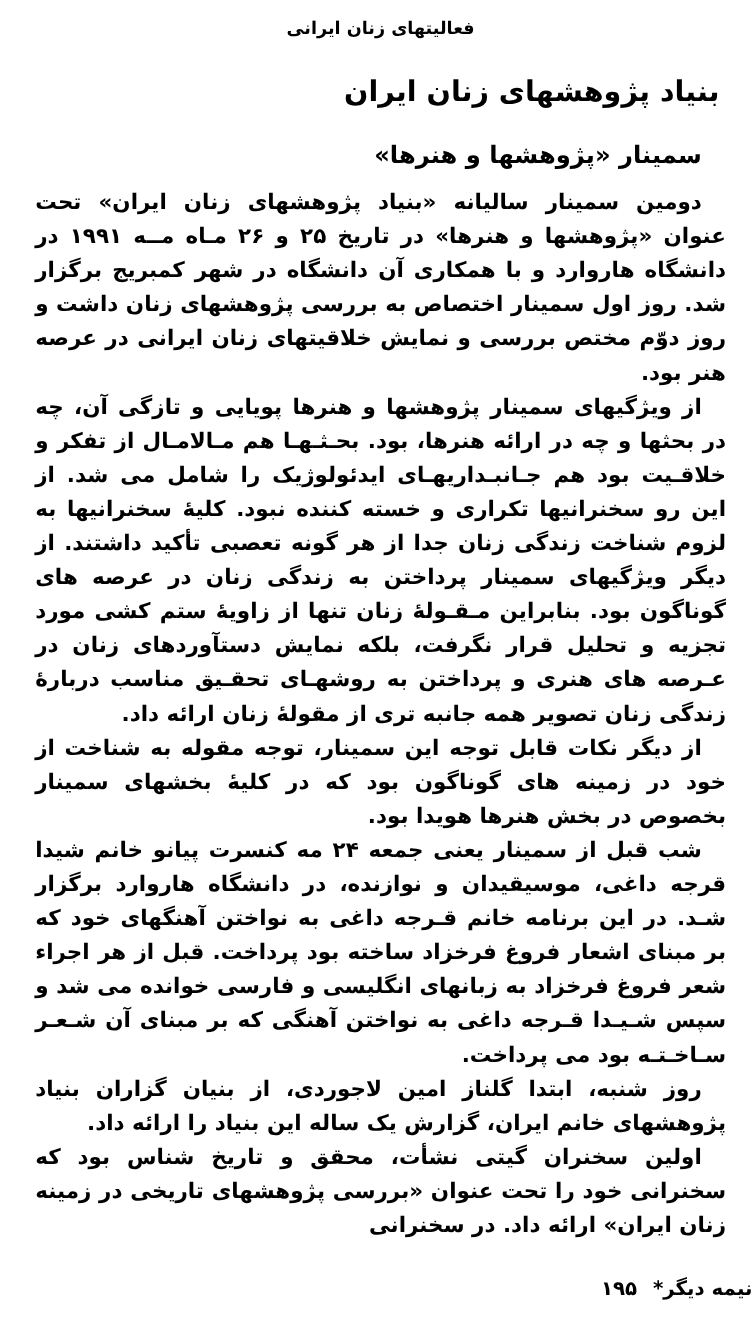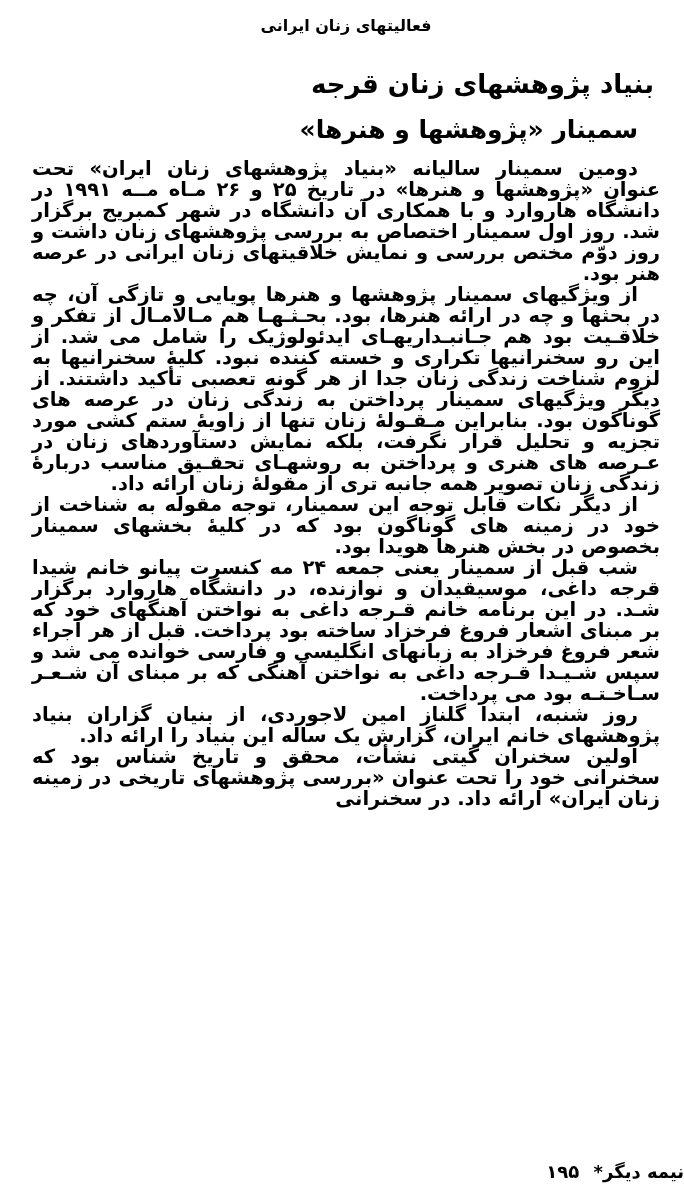--- a/index.html
+++ b/index.html
@@ -29,31 +29,31 @@
     transform: translateX(30px);
   }
   .doc-title {
     text-align: right;
     font-size: 26px;
     margin: 34px 6px 0 0;
     font-weight: 900;
   }
   .doc-subtitle {
     text-align: right;
-    font-size: 25px;
-    margin: 16px 22px 0 0;
+    font-size: 22px;
+    margin: 30px 22px 0 0;
     font-weight: 900;
   }
   .body-text {
     margin-top: 14px;
   }
   .body-text p {
     margin: 0;
     font-size: 19.5px;
-    line-height: 21px;
+    line-height: 31px;
     text-align: justify;
     text-justify: inter-word;
     text-indent: 22px;
   }
   .footer {
     position: absolute;
     bottom: 18px;
     left: 0;
     right: 0;
     text-align: right;
@@ -62,21 +62,21 @@
   }
   .footer .journal-name { margin-left: 8px; }
 </style>
 </head>
 <body>
 
 <div class="page">
 
   <div class="running-header">فعالیتهای زنان ایرانی</div>
 
-  <h1 class="doc-title">بنیاد پژوهشهای زنان قرجه</h1>
+  <h1 class="doc-title">بنیاد پژوهشهای زنان ایران</h1>
 
   <h2 class="doc-subtitle">سمینار «پژوهشها  و  هنرها»</h2>
 
   <div class="body-text">
     <p>دومین سمینار سالیانه «بنیاد پژوهشهای زنان ایران» تحت عنوان «پژوهشها و هنرها» در تاریخ ۲۵ و ۲۶ مـاه مــه ۱۹۹۱ در دانشگاه هاروارد و با همکاری آن دانشگاه در شهر کمبریج برگزار شد. روز اول سمینار اختصاص به بررسی پژوهشهای زنان داشت و روز دوّم مختص بررسی  و نمایش خلاقیتهای زنان ایرانی در عرصه هنر بود.</p>
     <p>از ویژگیهای سمینار پژوهشها و هنرها پویایی و تازگی آن، چه در بحثها و چه در ارائه هنرها، بود.  بحـثـهـا هم مـالامـال از تفکر و خلاقـیت بود هم جـانبـداریهـای ایدئولوژیک را شامل می شد.  از این رو سخنرانیها تکراری و خسته کننده نبود. کلیهٔ سخنرانیها به لزوم شناخت زندگی زنان جدا از هر گونه تعصبی تأکید داشتند. از دیگر ویژگیهای سمینار پرداختن به زندگی زنان در عرصه های گوناگون بود.  بنابراین مـقـولهٔ زنان تنها از زاویهٔ ستم کشی مورد تجزیه و تحلیل قرار نگرفت، بلکه نمایش دستآوردهای زنان در عـرصه های هنری و پرداختن به روشهـای تحقـیق مناسب دربارهٔ زندگی زنان تصویر همه جانبه تری از مقولهٔ زنان ارائه داد.</p>
     <p>از دیگر نکات قابل توجه این سمینار، توجه مقوله به شناخت از خود در زمینه های گوناگون بود  که در کلیهٔ بخشهای سمینار بخصوص در بخش هنرها هویدا بود.</p>
     <p>شب قبل از سمینار یعنی جمعه ۲۴ مه کنسرت پیانو خانم شیدا قرجه داغی، موسیقیدان و نوازنده، در دانشگاه هاروارد برگزار شـد.  در این برنامه خانم قـرجه داغی به نواختن آهنگهای خود که بر مبنای اشعار فروغ فرخزاد ساخته بود پرداخت. قبل از هر اجراء شعر فروغ فرخزاد به زبانهای انگلیسی و فارسی خوانده می شد و سپس شـیـدا قـرجه داغی به نواختن آهنگی که بر مبنای آن شـعـر سـاخـتـه بود می پرداخت.</p>
     <p>روز شنبه،  ابتدا گلناز امین لاجوردی، از بنیان گزاران بنیاد پژوهشهای خانم ایران، گزارش یک ساله این بنیاد را ارائه داد.</p>
     <p>اولین سخنران گیتی نشأت، محقق و تاریخ شناس بود که سخنرانی خود را تحت عنوان «بررسی پژوهشهای تاریخی در زمینه زنان ایران» ارائه داد.  در سخنرانی</p>

